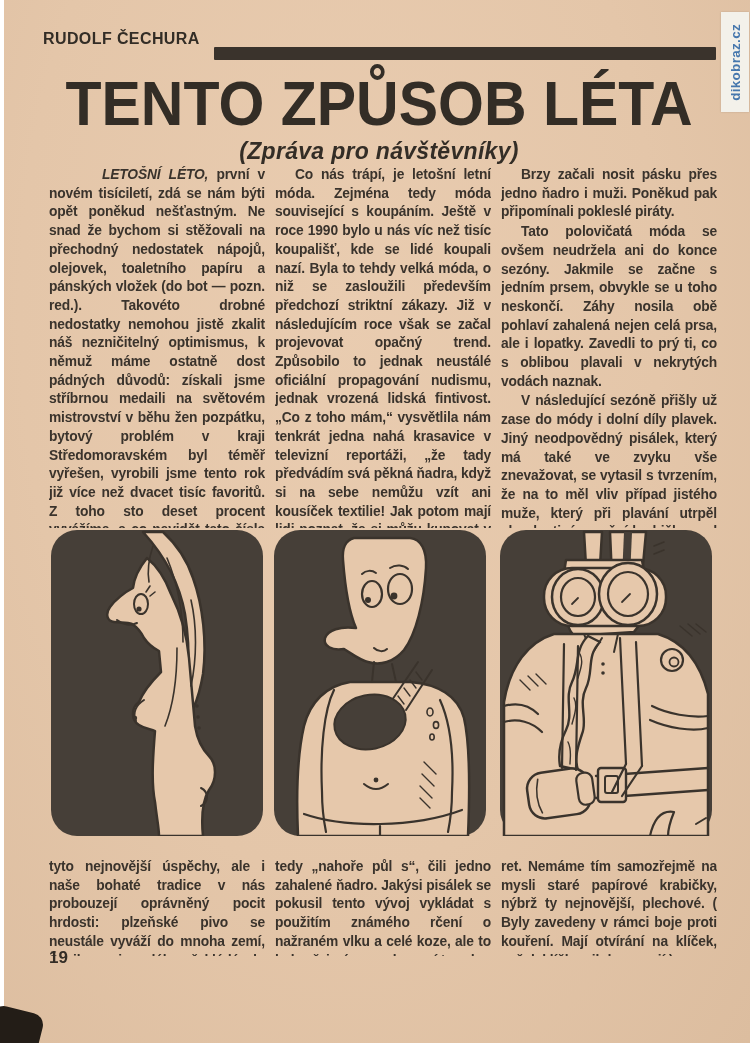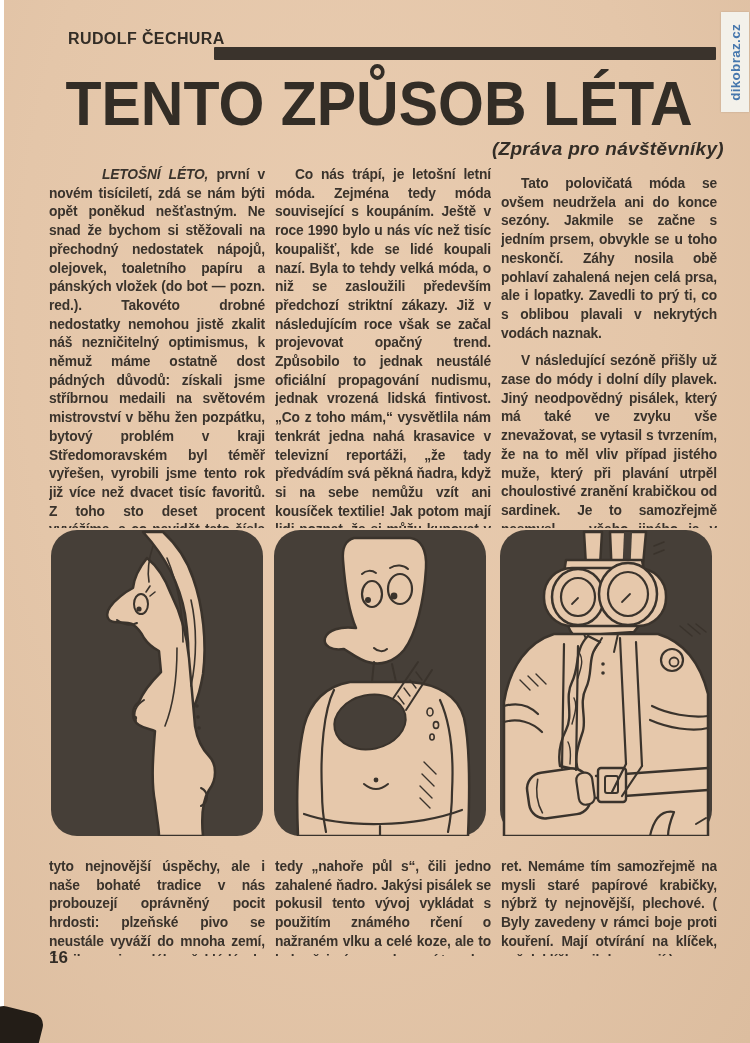--- a/index.html
+++ b/index.html
@@ -10,44 +10,44 @@
   }
   .page{
     position:absolute;left:4px;top:0;width:746px;height:1043px;
     background:radial-gradient(ellipse at 45% 30%, #e9ccb0 0%, #e4c6a9 55%, #dcbd9f 100%);
   }
   .corner-shadow{
     position:absolute;left:-16px;bottom:-18px;width:52px;height:52px;
     background:#231d17;border-radius:12px;transform:rotate(14deg);
   }
   .author{
-    position:absolute;left:64px;top:30px;
+    position:absolute;left:39px;top:30px;
     font-size:16px;font-weight:800;letter-spacing:.4px;color:#332d26;
   }
   .header-bar{
     position:absolute;left:210px;top:47px;width:502px;height:13px;
     background:#3a332c;border-radius:1px;
   }
   .title{
     position:absolute;left:30px;top:68px;width:690px;
     text-align:center;font-size:59px;font-weight:900;letter-spacing:0px;
     color:#332d26;white-space:nowrap;transform:scaleY(1.06);transform-origin:top center;
   }
   .subtitle{
-    position:absolute;left:30px;top:138px;width:690px;text-align:right;
-    font-size:19px;font-weight:800;font-style:italic;color:#332d26;letter-spacing:.3px;
+    position:absolute;left:30px;top:138px;width:690px;text-align:center;
+    font-size:23px;font-weight:800;font-style:italic;color:#332d26;letter-spacing:.3px;
   }
   .col{
     position:absolute;width:216px;top:166px;height:362px;overflow:hidden;
     font-size:13.8px;line-height:18.7px;font-weight:700;color:#3a332c;
     text-align:justify;letter-spacing:-0.15px;
   }
   .col p{margin:0;}
   .col p.indent{text-indent:20px;}
-  .col p.sp{margin-top:9px;}
+  .col p.sp{margin-top:1px;}
   .lead{font-style:italic;font-weight:900;margin-left:33px;}
   #col1{left:45px;} #col2{left:271px;} #col3{left:497px;}
   .colb{
     position:absolute;width:216px;top:858px;height:98px;overflow:hidden;
     font-size:13.8px;line-height:18.7px;font-weight:700;color:#3a332c;
     text-align:justify;letter-spacing:-0.15px;
   }
   .colb p{margin:0;}
   #col1b{left:45px;} #col2b{left:271px;} #col3b{left:497px;}
   .panel{position:absolute;top:530px;width:212px;height:306px;}
@@ -78,20 +78,21 @@
   <div class="col" id="col1">
     <p class="indent"><span class="lead">LETOŠNÍ LÉTO,</span><span> první v novém tisíciletí, zdá se nám býti opět poněkud nešťastným. Ne snad že bychom si stěžovali na přechodný nedostatek nápojů, olejovek, toaletního papíru a pánských vložek (do bot — pozn. red.). Takovéto drobné nedostatky nemohou jistě zkalit náš nezničitelný optimismus, k němuž máme ostatně dost pádných důvodů: získali jsme stříbrnou medaili na světovém mistrovství v běhu žen pozpátku, bytový problém v kraji Středomoravském byl téměř vyřešen, vyrobili jsme tento rok již více než dvacet tisíc favoritů. Z toho sto deset procent vyvážíme, a co nevidět tato čísla ještě podstatně stoupnou. Jakmile bude mít výrobce dostatek motorů, náprav, karoserií a zpětných zrcátek, zvýší výrobu natolik, že se patrně pár světových automobilek položí. Nejen</span></p>
   </div>
 
   <div class="col" id="col2">
     <p class="indent">Co nás trápí, je letošní letní móda. Zejména tedy móda související s koupáním. Ještě v roce 1990 bylo u nás víc než tisíc koupališť, kde se lidé koupali nazí. Byla to tehdy velká móda, o niž se zasloužili především předchozí striktní zákazy. Již v následujícím roce však se začal projevovat opačný trend. Způsobilo to jednak neustálé oficiální propagování nudismu, jednak vrozená lidská fintivost. „Co z toho mám,“ vysvětlila nám tenkrát jedna nahá krasavice v televizní reportáži, „že tady předvádím svá pěkná ňadra, když si na sebe nemůžu vzít ani kousíček textilie! Jak potom mají lidi poznat, že si můžu kupovat v Tuzexu a v Domě elegance!“</p>
 
   </div>
 
   <div class="col" id="col3">
+    <p class="indent">Brzy začali nosit pásku přes jedno ňadro i muži. Poněkud pak připomínali pokleslé piráty.</p>
     <p class="indent sp">Tato polovičatá móda se ovšem neudržela ani do konce sezóny. Jakmile se začne s jedním prsem, obvykle se u toho neskončí. Záhy nosila obě pohlaví zahalená nejen celá prsa, ale i lopatky. Zavedli to prý ti, co s oblibou plavali v nekrytých vodách naznak.</p>
     <p class="indent sp">V následující sezóně přišly už zase do módy i dolní díly plavek. Jiný neodpovědný pisálek, který má také ve zvyku vše znevažovat, se vytasil s tvrzením, že na to měl vliv případ jistého muže, který při plavání utrpěl choulostivé zranění krabičkou od sardinek. Je to samozřejmě nesmysl — všeho jiného je v našich vodách víc než krabiček od sardinek. Nejvíc je v řekách patrně krabiček od ciga-</p>
   </div>
 
   <svg class="panel" id="panel1" viewBox="0 0 212 306">
     <rect x="0" y="0" width="212" height="306" rx="26" fill="#463f38"></rect>
     <g stroke="#3a332c" stroke-linecap="round" stroke-linejoin="round">
 
       <path d="M92,2 C112,24 128,50 134,84 C140,122 138,162 128,198 C140,188 148,168 152,144 C156,112 152,76 142,48 C136,30 124,13 112,2 Z" fill="#e6c8ab" stroke-width="2.5"></path>
 
@@ -219,20 +220,20 @@
   <div class="colb" id="col1b">
     <p>tyto nejnovější úspěchy, ale i naše bohaté tradice v nás probouzejí oprávněný pocit hrdosti: plzeňské pivo se neustále vyváží do mnoha zemí, Švejk se i nadále překládá do všech světových jazyků a Malé</p>
   </div>
   <div class="colb" id="col2b">
     <p>tedy „nahoře půl s“, čili jedno zahalené ňadro. Jakýsi pisálek se pokusil tento vývoj vykládat s použitím známého rčení o nažraném vlku a celé koze, ale to bylo zřejmé nepochopení trendu.</p>
   </div>
   <div class="colb" id="col3b">
     <p>ret. Nemáme tím samozřejmě na mysli staré papírové krabičky, nýbrž ty nejnovější, plechové. ( Byly zavedeny v rámci boje proti kouření. Mají otvírání na klíček, avšak klíčky nikde nemají.)</p>
   </div>
 
-  <div class="pagenum">16</div>
+  <div class="pagenum">19</div>
 
   <div class="corner-shadow"></div>
 </div>
 
 <div class="watermark">
   <span>dikobraz.cz</span>
 </div>
 
 </body></html>

